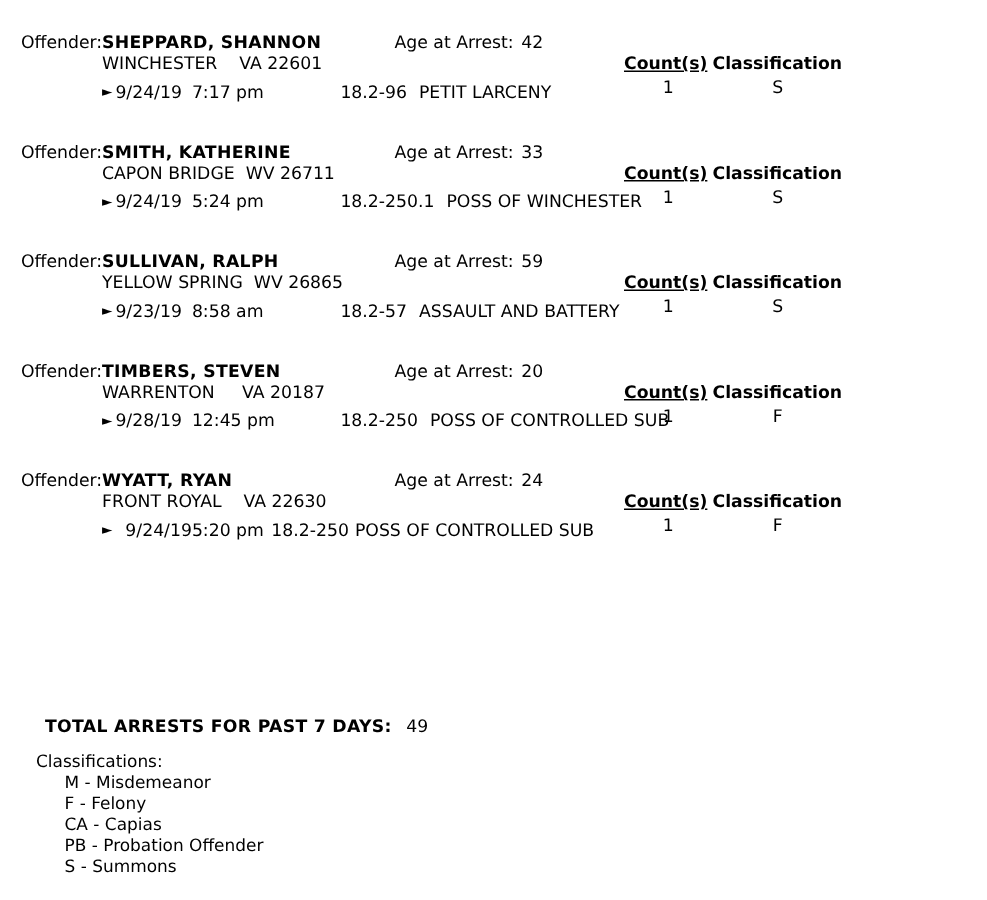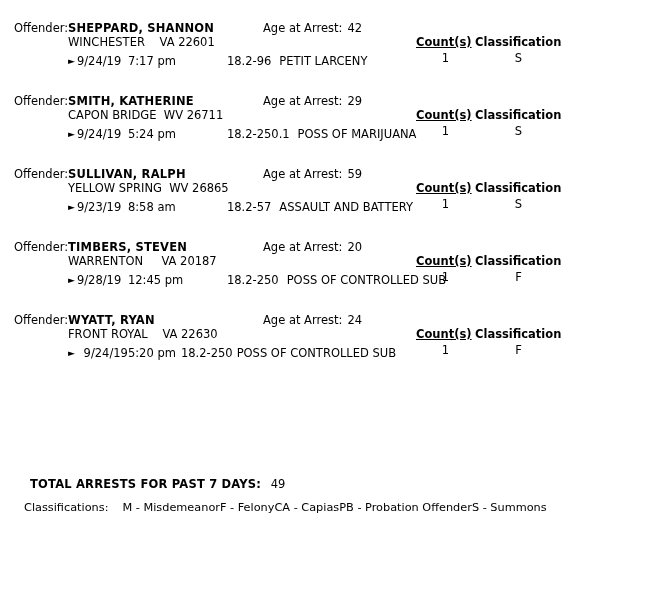--- a/index.html
+++ b/index.html
@@ -36,23 +36,23 @@
   .counts-label { display: inline-block; width: 59px; text-decoration: underline; }
   .class-label { display: inline-block; }
   .counts-values { display: flex; line-height: 13px; margin-top: 3px; }
   .count-value { display: inline-block; width: 59px; text-align: center; }
   .class-value { display: inline-block; width: 87px; text-align: center; }
 
   .footer { margin-top: 90px; }
   .total-line { padding-left: 30px; line-height: 14px; }
   .total-label { font-weight: bold; letter-spacing: .2px; }
   .total-value { margin-left: 6px; }
-  .legend { padding-left: 24px; margin-top: 10px; display: flex; line-height: 14px; font-size: 11.3px; }
+  .legend { padding-left: 24px; margin-top: 10px; display: flex; line-height: 14px; font-size: 11.3px; flex-direction: column; }
   .legend-label { margin-right: 14px; }
-  .legend-item { }
+  .legend-item { margin-left: 19px; }
   .legend-item:first-of-type { margin-left: 0; }
 </style>
 </head>
 <body>
 
 <div class="page">
 
   <div class="record">
     <div class="line1">
       <span class="offender-label">Offender:</span>
@@ -76,27 +76,27 @@
         <span class="class-value">S</span>
       </div>
     </div>
   </div>
 
   <div class="record">
     <div class="line1">
       <span class="offender-label">Offender:</span>
       <span class="offender-name">SMITH, KATHERINE</span>
       <span class="age-label">Age at Arrest:</span>
-      <span class="age-value">29</span>
+      <span class="age-value">33</span>
     </div>
     <div class="line2">CAPON BRIDGE  WV 26711</div>
     <div class="line3">
       <span class="arrow">►</span>
       <span class="datetime"><span class="arrest-date">9/24/19</span><span class="arrest-time">5:24 pm</span></span>
-      <span class="charge"><span class="charge-code">18.2-250.1</span><span class="charge-desc">POSS OF MARIJUANA</span></span>
+      <span class="charge"><span class="charge-code">18.2-250.1</span><span class="charge-desc">POSS OF WINCHESTER</span></span>
     </div>
     <div class="counts">
       <div class="counts-header">
         <span class="counts-label">Count(s)</span>
         <span class="class-label">Classification</span>
       </div>
       <div class="counts-values">
         <span class="count-value">1</span>
         <span class="class-value">S</span>
       </div>

